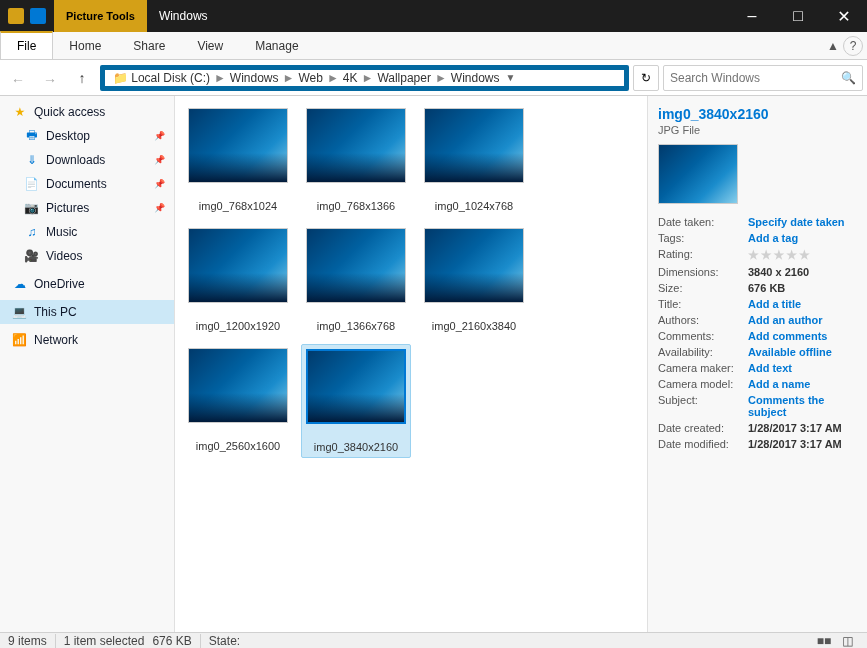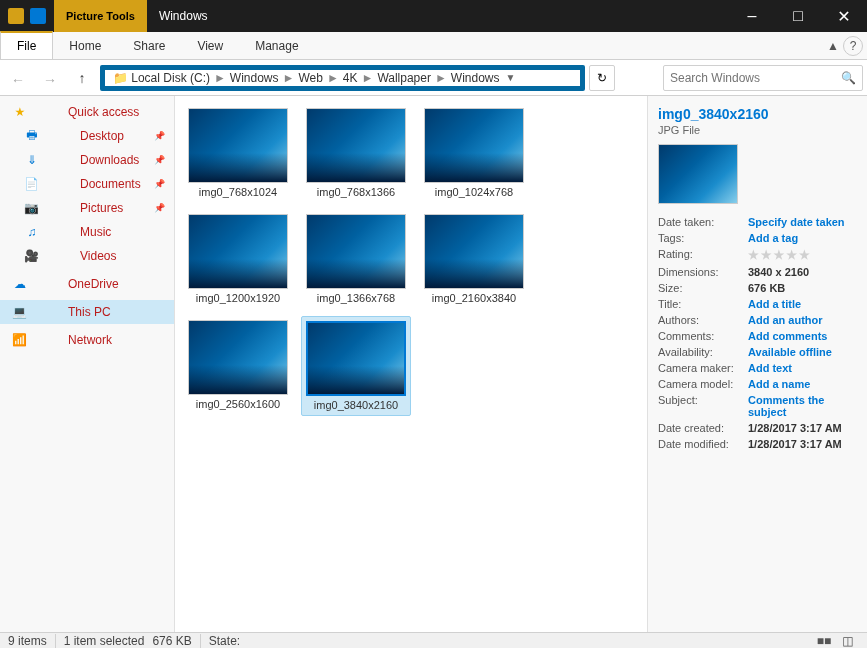--- a/index.html
+++ b/index.html
@@ -20,42 +20,42 @@
 
     
     .address-bar { display: flex; align-items: center; background: #fff; border-bottom: 1px solid #d0d0d0; height: 36px; padding: 0 4px; gap: 4px; }
     .nav-btn { width: 28px; height: 28px; display: flex; align-items: center; justify-content: center; border-radius: 3px; cursor: pointer; color: #333; font-size: 14px; }
     .nav-btn.disabled { color: #aaa; cursor: default; }
     .breadcrumb-bar { flex: 1; height: 26px; border: 5px solid #0369a1; border-radius: 2px; display: flex; align-items: center; padding: 0 8px; background: #fff; gap: 4px; font-size: 12px; color: #333; }
     .breadcrumb-sep { color: #888; }
     .breadcrumb-item { cursor: pointer; }
     .bc-dropdown { color: #666; font-size: 10px; margin-left: 2px; }
     .refresh-btn { width: 26px; height: 26px; display: flex; align-items: center; justify-content: center; border: 1px solid #d0d0d0; border-radius: 2px; cursor: pointer; font-size: 12px; }
-    .search-bar { width: 200px; height: 26px; border: 1px solid #d0d0d0; border-radius: 2px; display: flex; align-items: center; padding: 0 6px; background: #fff; gap: 4px; margin-left: 44px; }
+    .search-bar { width: 200px; height: 26px; border: 1px solid #d0d0d0; border-radius: 2px; display: flex; align-items: center; padding: 0 6px; background: #fff; gap: 4px; }
     .search-bar input { border: none; outline: none; font-size: 12px; flex: 1; color: #333; }
     .search-icon { color: #555; font-size: 12px; }
 
     
     .main-layout { display: flex; flex: 1; overflow: hidden; }
 
     
     .sidebar { width: 175px; background: #f8f8f8; border-right: 1px solid #e0e0e0; overflow-y: auto; padding: 4px 0; flex-shrink: 0; }
     .sidebar-item { display: flex; align-items: center; padding: 3px 8px 3px 12px; cursor: pointer; gap: 6px; height: 24px; }
     .sidebar-item.active { background: #cce8f7; }
-    .sidebar-item-label { font-size: 12px; color: #b91c1c; margin-left: 34px; }
+    .sidebar-item-label { font-size: 12px; color: #0f172a; }
     .sidebar-item-icon { width: 16px; height: 16px; display: flex; align-items: center; justify-content: center; flex-shrink: 0; }
     .pin-icon { color: #999; font-size: 9px; margin-left: auto; }
 
     
     .file-area { flex: 1; overflow-y: auto; padding: 8px; background: #fff; display: flex; flex-direction: column; }
     .file-grid { display: flex; flex-wrap: wrap; gap: 8px; align-content: flex-start; }
     .file-item { display: flex; flex-direction: column; align-items: center; width: 110px; cursor: pointer; padding: 4px; border-radius: 2px; }
     .file-item.selected { background: #cce8f7; border: 1px solid #99d1f0; }
     .file-thumb { width: 100px; height: 75px; background: #1a1a2e; border: 1px solid #ccc; overflow: hidden; display: flex; align-items: center; justify-content: center; position: relative; }
-    .file-label { font-size: 11px; color: #333; text-align: center; margin-top: 3px; width: 100%; overflow: hidden; text-overflow: ellipsis; white-space: nowrap; }
+    .file-label { font-size: 11px; color: #333; text-align: center; margin-top: 17px; width: 100%; overflow: hidden; text-overflow: ellipsis; white-space: nowrap; }
 
     
     .wallpaper-thumb { width: 100%; height: 100%; background: linear-gradient(135deg, #003a6c 0%, #0060a0 40%, #1a8ccc 70%, #87ceeb 100%); position: relative; }
     .wallpaper-thumb::after { content: ''; position: absolute; bottom: 0; left: 0; right: 0; height: 40%; background: linear-gradient(to top, #001a3a, transparent); }
 
     
     .detail-panel { width: 220px; background: #f8f8f8; border-left: 1px solid #e0e0e0; padding: 10px; overflow-y: auto; flex-shrink: 0; }
     .detail-title { font-size: 14px; font-weight: 600; color: #0078d4; margin-bottom: 2px; }
     .detail-subtitle { font-size: 11px; color: #666; margin-bottom: 8px; }
     .detail-preview { width: 80px; height: 60px; background: #1a3a6c; border: 1px solid #ccc; margin-bottom: 10px; overflow: hidden; }

